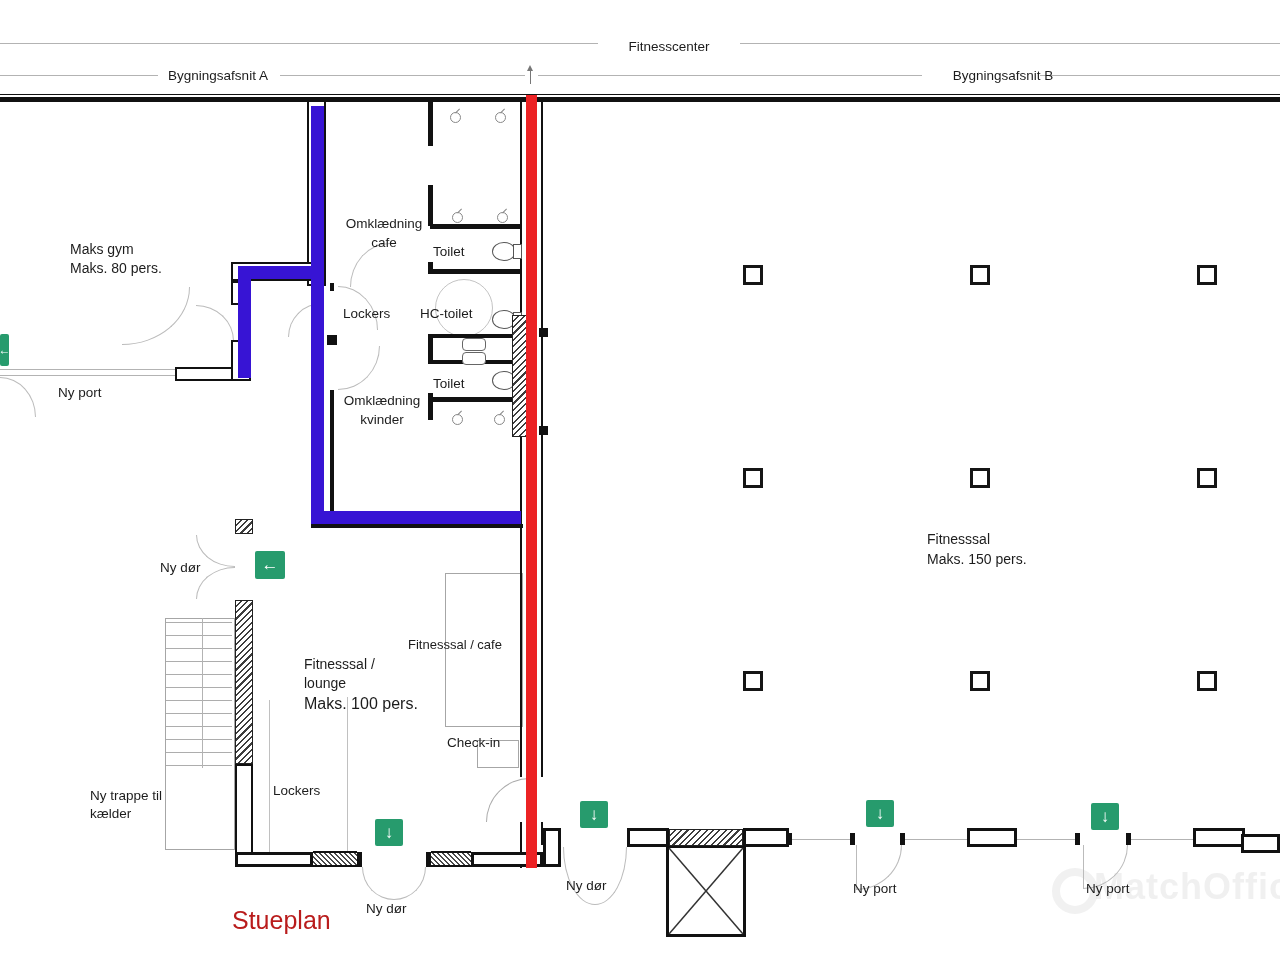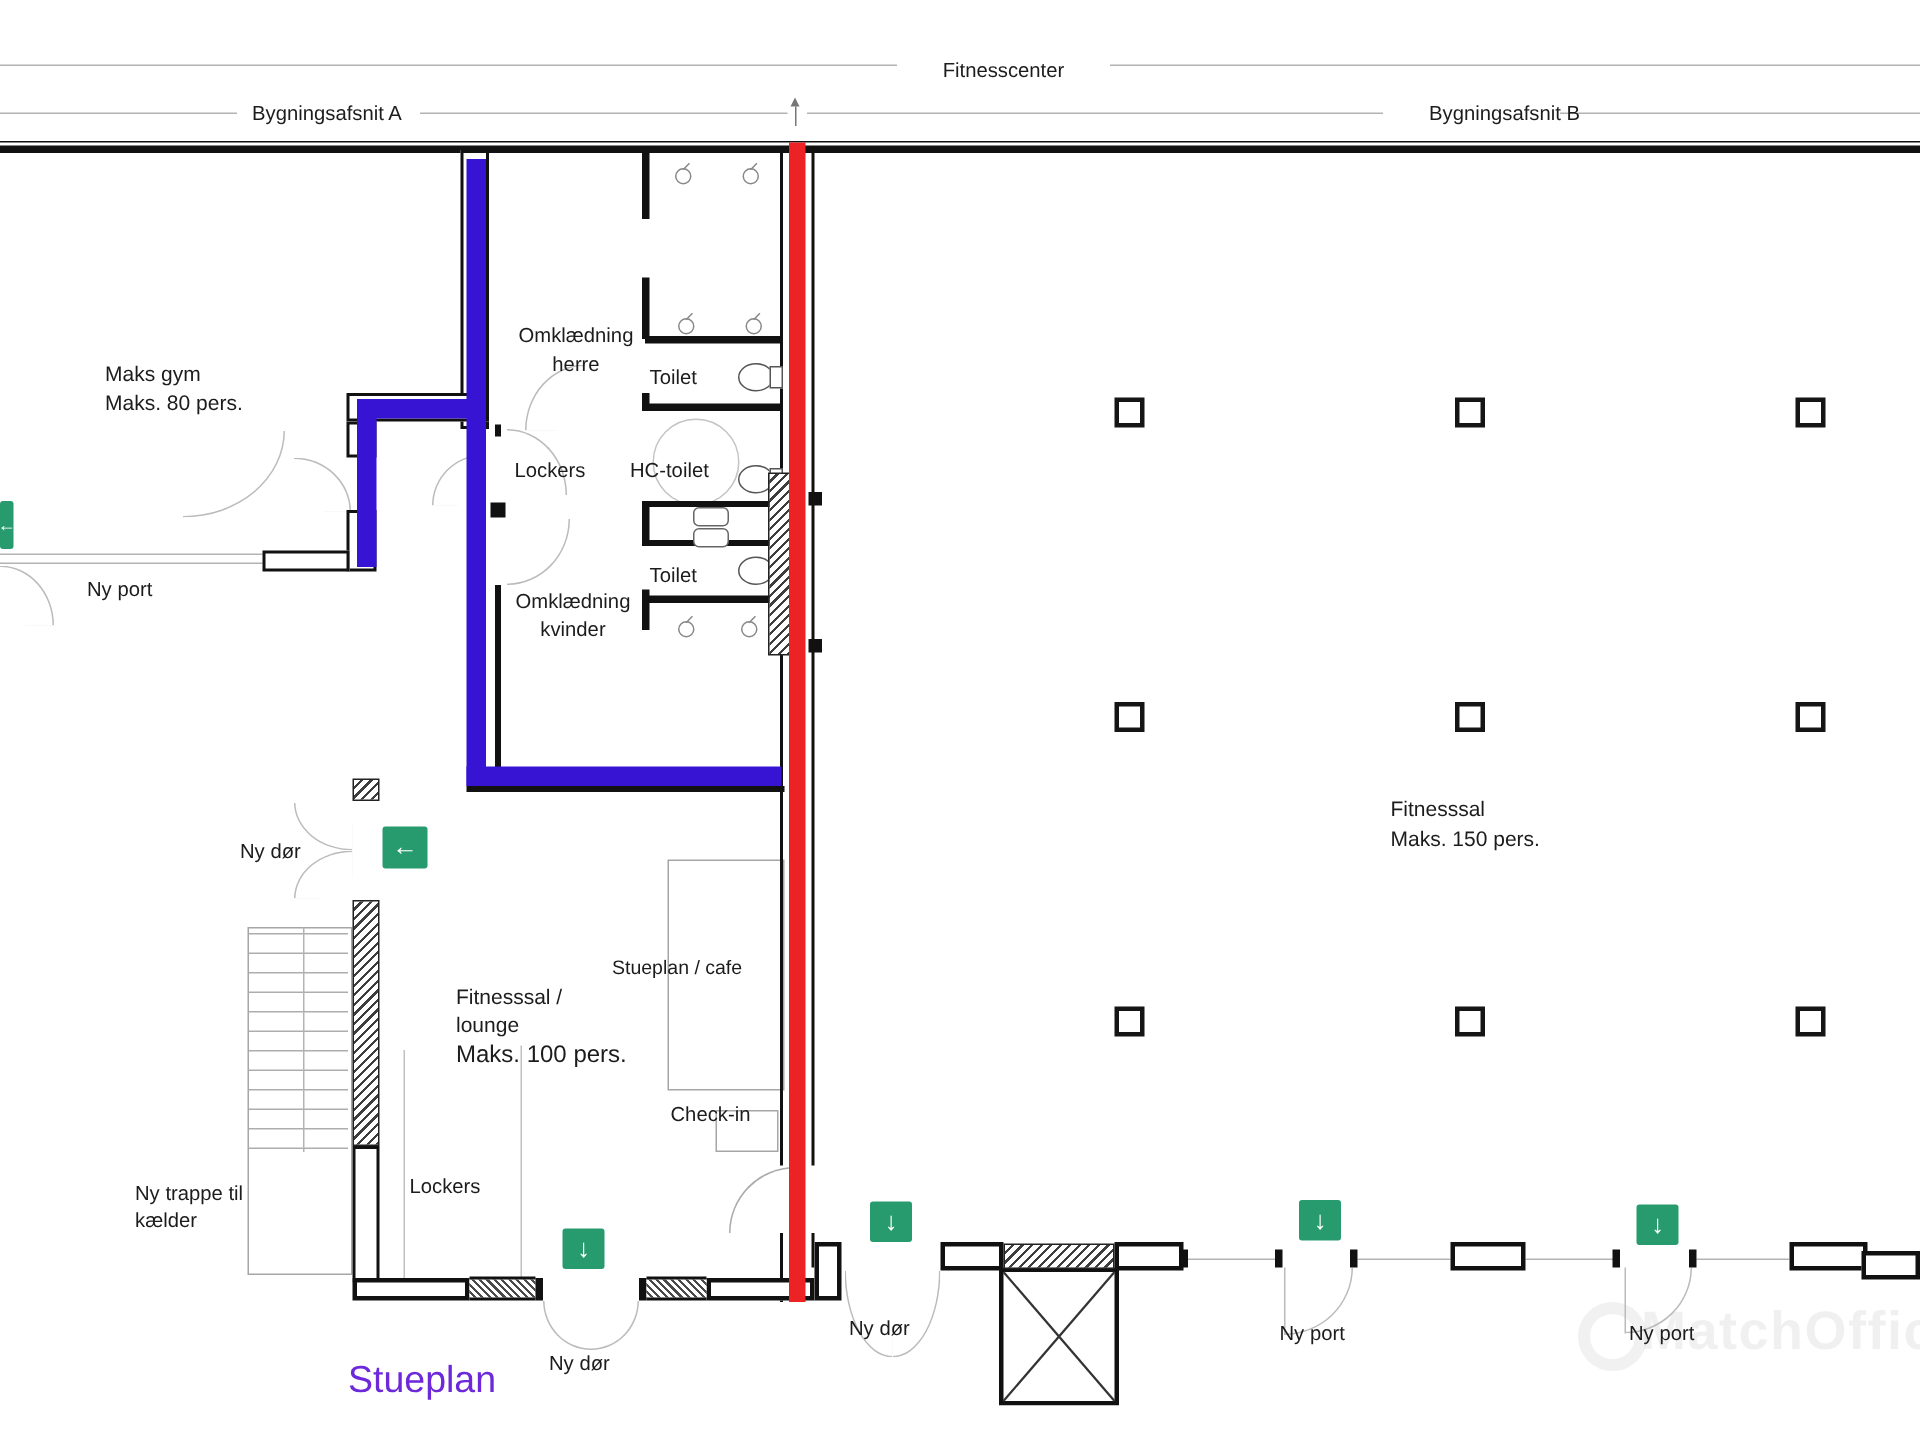--- a/index.html
+++ b/index.html
@@ -28,21 +28,21 @@
   .shower::after{content:"";position:absolute;left:6px;top:-5px;width:1px;height:6px;background:#888;transform:rotate(45deg);}
   .hc{position:absolute;border:1px solid #c4c4c4;border-radius:50%;z-index:1;}
   .urinal{position:absolute;border:1px solid #666;border-radius:4px;background:#fff;z-index:2;}
   .post{position:absolute;background:#111;z-index:3;}
   .grayrect{position:absolute;border:1px solid #a6a6a6;z-index:1;}
   .tread{position:absolute;background:#adadad;height:1px;z-index:1;}
   .tri{position:absolute;width:0;height:0;border-left:3px solid transparent;border-right:3px solid transparent;
        border-bottom:6px solid #777;z-index:1;}
   .watermark{position:absolute;font-size:36px;font-weight:bold;letter-spacing:1px;color:rgba(60,60,60,0.08);z-index:0;}
   .wm-ring{position:absolute;width:30px;height:30px;border:8px solid rgba(60,60,60,0.07);border-radius:50%;z-index:0;}
-  .title{position:absolute;font-size:25px;color:#6d28d9;z-index:7;}
+  .title{position:absolute;font-size:25px;color:#b91c1c;z-index:7;}
 </style>
 </head>
 <body>
 
 <div class="canvas">
 
   <div class="thin" style="left:0;top:43px;width:598px;height:1px"></div>
   <div class="thin" style="left:740px;top:43px;width:540px;height:1px"></div>
   <div class="lbl c" style="left:600px;top:39px;width:138px">Fitnesscenter</div>
 
@@ -151,21 +151,21 @@
     <div class="tread" style="left:166px;top:765px;width:66px"></div>
   <div class="thin" style="left:202px;top:618px;width:1px;height:150px"></div>
   <div class="lbl" style="left:90px;top:788px">Ny trappe til</div>
   <div class="lbl" style="left:90px;top:806px">kælder</div>
 
   <div class="thin" style="left:269px;top:700px;width:1px;height:152px;background:#c0c0c0"></div>
   <div class="thin" style="left:347px;top:697px;width:1px;height:155px;background:#c0c0c0"></div>
   <div class="lbl" style="left:273px;top:783px">Lockers</div>
 
   <div class="grayrect" style="left:445px;top:573px;width:76px;height:152px"></div>
-  <div class="lbl" style="left:408px;top:637px;font-size:13px">Stueplan / cafe</div>
+  <div class="lbl" style="left:408px;top:637px;font-size:13px">Fitnesssal / cafe</div>
   <div class="grayrect" style="left:477px;top:740px;width:40px;height:26px"></div>
   <div class="lbl" style="left:447px;top:735px">Check-in</div>
 
   <div class="core core3" style="left:235px;top:852px;width:78px;height:15px"></div>
   <div class="win" style="left:313px;top:851px;width:44px;height:16px"></div>
   <div class="post" style="left:357px;top:852px;width:5px;height:15px"></div>
   <div class="arc" style="left:362px;top:867px;width:32px;height:33px;border-left:1px solid #bbb;border-bottom:1px solid #bbb;border-bottom-left-radius:100% 100%"></div>
   <div class="arc" style="left:394px;top:867px;width:32px;height:33px;border-right:1px solid #bbb;border-bottom:1px solid #bbb;border-bottom-right-radius:100% 100%"></div>
   <div class="exit" style="left:375px;top:819px;width:28px;height:27px">
       <span>↓</span>
@@ -223,21 +223,21 @@
   <div class="sq" style="left:970px;top:468px"></div>
   <div class="sq" style="left:1197px;top:468px"></div>
   <div class="sq" style="left:743px;top:671px"></div>
   <div class="sq" style="left:970px;top:671px"></div>
   <div class="sq" style="left:1197px;top:671px"></div>
 
   <div class="lbl" style="left:70px;top:241px;font-size:14px">Maks gym</div>
   <div class="lbl" style="left:70px;top:260px;font-size:14px">Maks. 80 pers.</div>
 
   <div class="lbl c" style="left:332px;top:216px;width:104px">Omklædning</div>
-  <div class="lbl c" style="left:332px;top:235px;width:104px">herre</div>
+  <div class="lbl c" style="left:332px;top:235px;width:104px">cafe</div>
   <div class="lbl" style="left:433px;top:244px">Toilet</div>
   <div class="lbl" style="left:343px;top:306px">Lockers</div>
   <div class="lbl" style="left:420px;top:306px">HC-toilet</div>
   <div class="lbl" style="left:433px;top:376px">Toilet</div>
   <div class="lbl c" style="left:330px;top:393px;width:104px">Omklædning</div>
   <div class="lbl c" style="left:330px;top:412px;width:104px">kvinder</div>
 
   <div class="lbl" style="left:927px;top:531px;font-size:14px">Fitnesssal</div>
   <div class="lbl" style="left:927px;top:551px;font-size:14px">Maks. 150 pers.</div>
 

